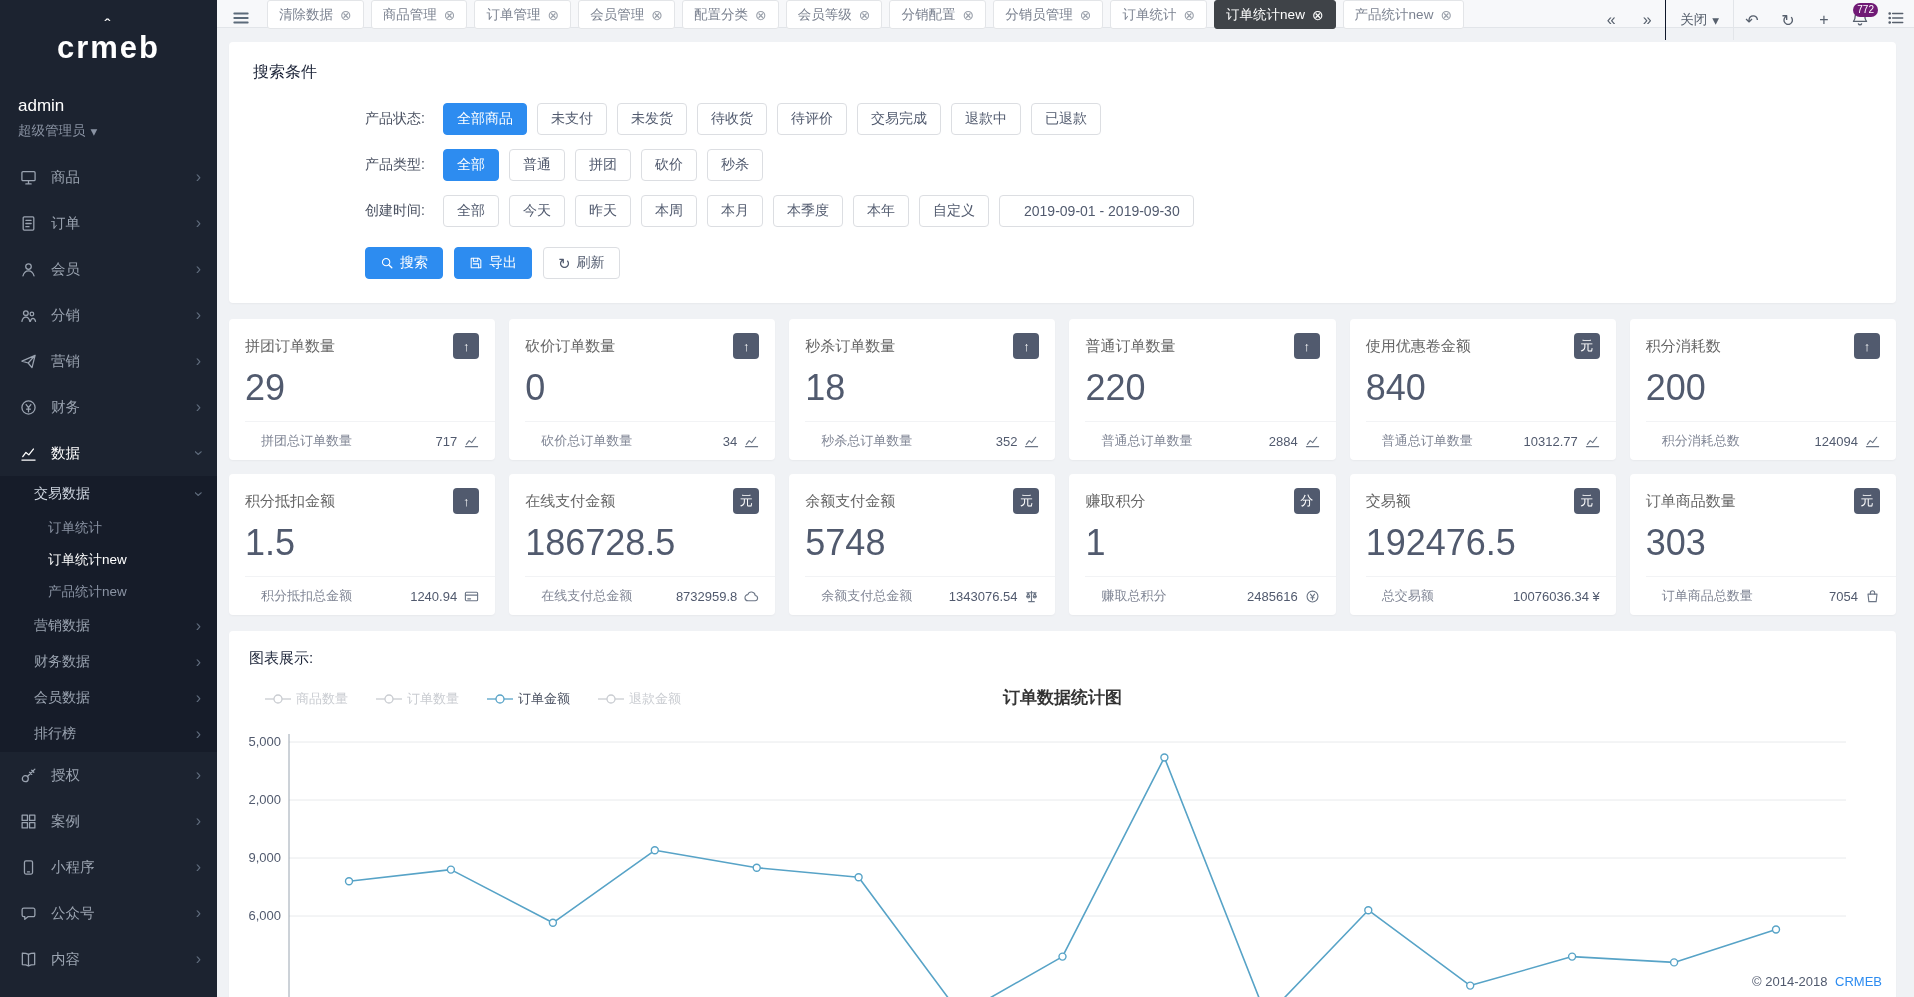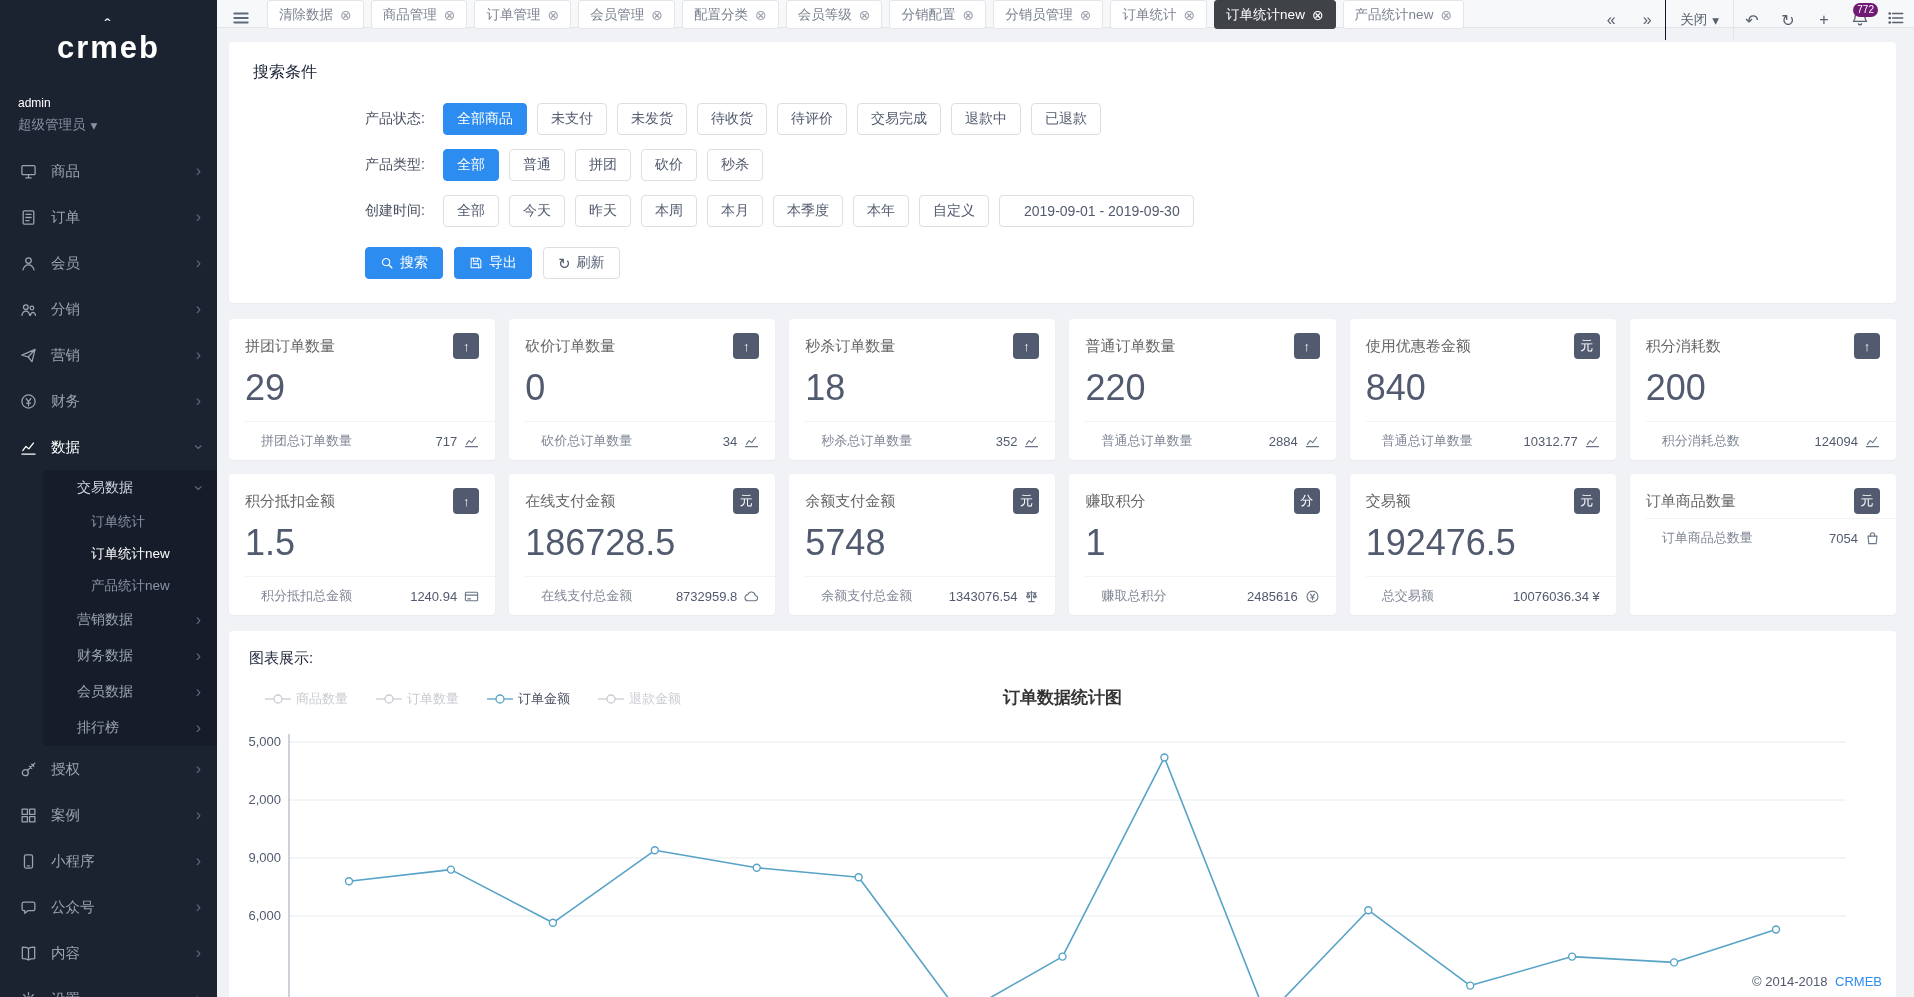--- a/index.html
+++ b/index.html
@@ -6,30 +6,30 @@
   html, body { width: 1914px; height: 997px; overflow: hidden; }
   body { font-family: "Liberation Sans", "DejaVu Sans", sans-serif; background: #f0f2f5; color: #515a6e; }
   .app { display: flex; width: 100%; height: 100%; }
 
   
   .sidebar { width: 217px; flex-shrink: 0; background: #1c2330; height: 100%; overflow: hidden; }
   .logo { height: 96px; display: flex; align-items: center; justify-content: center; position: relative; }
   .logo-text { color: #fff; font-size: 31px; font-weight: bold; letter-spacing: 2px; }
   .logo-hat { position: absolute; top: 16px; left: 50%; margin-left: -4px; color: #fff; font-size: 18px; }
   .user { padding: 0 18px 14px; }
-  .user-name { color: #fff; font-size: 12px; margin-bottom: 6px; }
+  .user-name { color: #fff; font-size: 17px; margin-bottom: 6px; }
   .user-role { color: #8a93a3; font-size: 13.5px; cursor: pointer; display: flex; align-items: center; gap: 5px; }
   .nav-item { height: 46px; display: flex; align-items: center; padding: 0 16px 0 20px; font-size: 14.5px; color: #9aa3b0; cursor: pointer; }
   .nav-item.active { color: #fff; }
   .nav-icon { width: 20px; margin-right: 11px; display: flex; align-items: center; }
   .nav-icon svg { width: 17px; height: 17px; }
   .nav-label { flex: 1; }
   .nav-chev { color: #5f6b7c; font-size: 16px; line-height: 1; }
   .nav-chev.down { transform: rotate(90deg); }
-  .subnav { background: #161c29; margin-left: 43px; }
+  .subnav { background: #161c29; }
   .subnav-group { height: 36px; display: flex; align-items: center; padding: 0 16px 0 34px; font-size: 14px; color: #9aa3b0; cursor: pointer; }
   .subnav-group.open { color: #cfd6e0; }
   .subnav-group .subnav-label { flex: 1; }
   .subnav-child { height: 32px; line-height: 32px; padding-left: 48px; font-size: 13.5px; color: #8a93a3; cursor: pointer; }
   .subnav-child.active { color: #ffffff; }
 
   
   .main { flex: 1; display: flex; flex-direction: column; height: 100%; min-width: 0; }
   .tabbar { height: 28px; flex-shrink: 0; background: #f7f8fa; border-bottom: 1px solid #e2e5e9; display: flex; align-items: flex-start; padding: 0 0 0 6px; }
   .collapse-btn { width: 36px; height: 40px; display: flex; align-items: center; justify-content: center; cursor: pointer; color: #5c6b7a; }
@@ -621,20 +621,21 @@
                 <span>10076036.34 ¥</span>
               </span>
           </div>
         </div>
 
         <div class="card stat-card">
           <div class="stat-head">
             <span class="stat-title">订单商品数量</span>
             <span class="stat-badge">元</span>
           </div>
+          <div class="stat-value">303</div>
           <div class="stat-foot">
             <span>订单商品总数量</span>
             <span class="foot-right">
                 <span>7054</span>
                 <span class="foot-icon">
                   <svg viewBox="0 0 16 16" width="16" height="16" fill="none" stroke="currentColor" stroke-width="1.2" stroke-linecap="round" stroke-linejoin="round">
                     <path d="M3.2 5.5h9.6l-.9 8H4.1z"></path>
                     <path d="M5.7 5.5V4.2a2.3 2.3 0 014.6 0v1.3"></path>
                   </svg>
                 </span>

